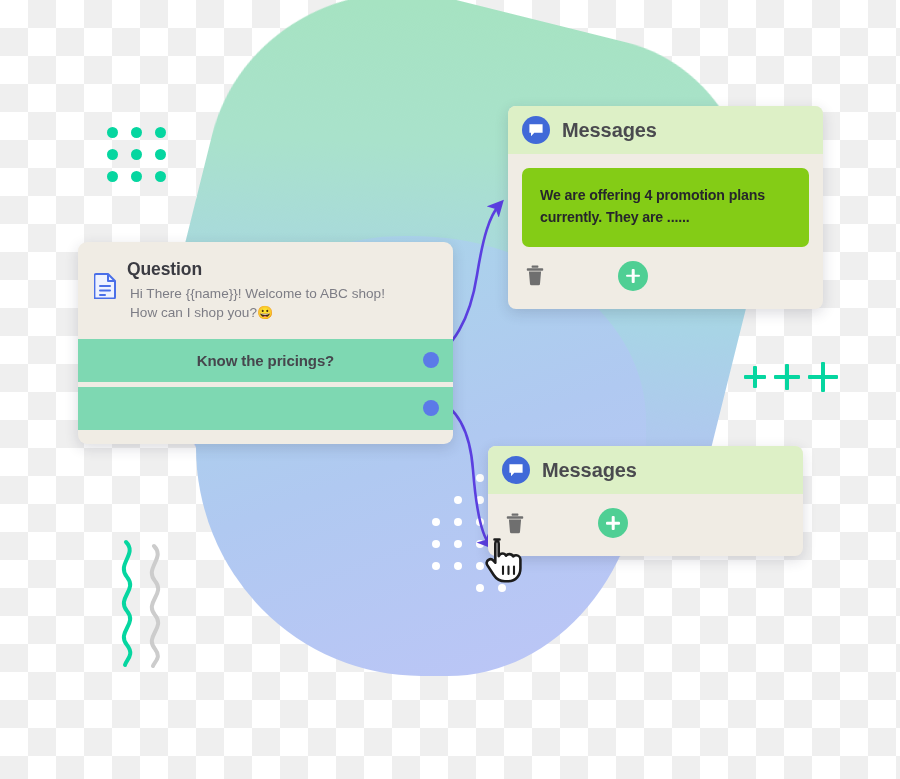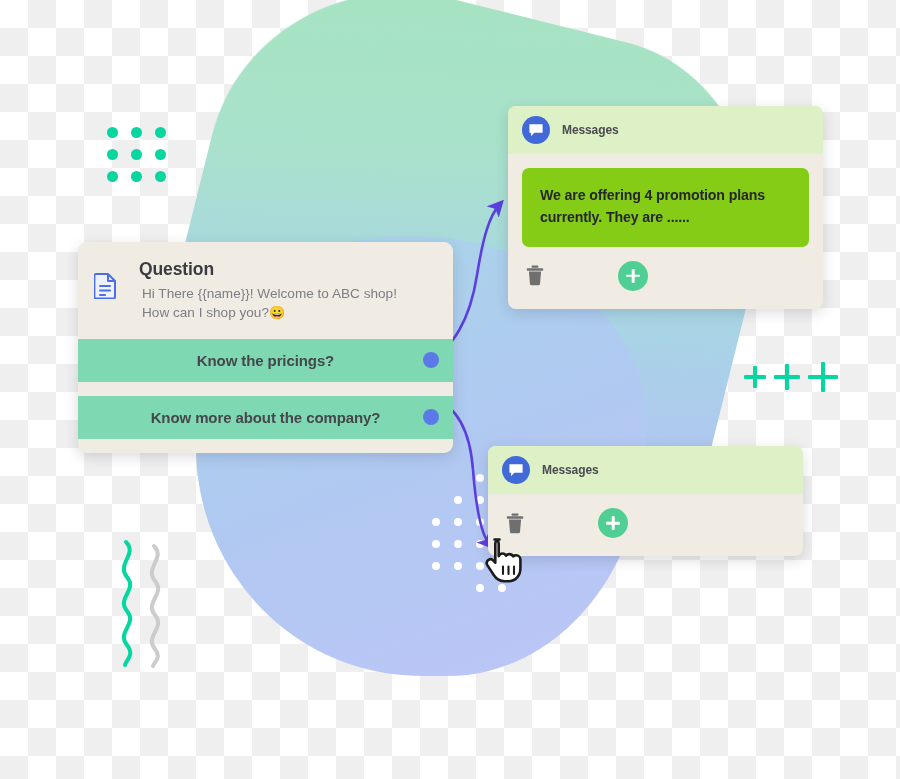--- a/index.html
+++ b/index.html
@@ -120,21 +120,21 @@
     top: 242px;
     width: 375px;
     background: #f0ece4;
     border-radius: 9px;
     box-shadow: 0 4px 14px rgba(40,40,60,0.16);
     padding: 14px 0 14px 0;
   }
   .q-head {
     display: flex;
     align-items: flex-start;
-    gap: 22px;
+    gap: 10px;
     padding: 2px 18px 0 16px;
   }
   .q-doc-icon { flex: 0 0 auto; margin-top: 14px; }
   .q-textwrap { flex: 1 1 auto; }
   .q-title {
     font-size: 17.5px;
     font-weight: bold;
     color: #3b3b42;
     letter-spacing: -0.1px;
     margin: 0 0 1px 0;
@@ -145,21 +145,21 @@
     color: #7d7d85;
     line-height: 1.42;
     margin: 3px;
   }
   .q-emoji { font-size: 13px; }
 
   .opt-list { margin-top: 13px; }
   .opt {
     position: relative;
     height: 43px;
-    margin: 0 0 14px 0;
+    margin: 0 0 5px 0;
     display: flex;
     align-items: center;
     justify-content: center;
   }
   .opt:last-child { margin-bottom: 0; }
   .opt.green { background: #7ed8b2; }
   .opt.grey  { background: #d4d4d4; }
   .opt-label {
     font-size: 15px;
     color: #46464d;
@@ -200,21 +200,21 @@
   .msg-avatar {
     width: 28px; height: 28px;
     border-radius: 50%;
     background: #4169d8;
     display: flex;
     align-items: center;
     justify-content: center;
     flex: 0 0 auto;
   }
   .msg-title {
-    font-size: 12px;
+    font-size: 20px;
     font-weight: bold;
     color: #4a4a4f;
     letter-spacing: -0.1px;
   }
 
   .msg-body { padding: 14px 14px 0 14px; }
   .msg-bubble {
     background: #84cc16;
     border-radius: 7px;
     padding: 16px 18px 18px 18px;
@@ -342,21 +342,20 @@
         </p>
       </div>
     </div>
 
     <div class="opt-list">
       <div class="opt green">
         <span class="opt-label">Know the pricings?</span>
         <span class="opt-dot"></span>
       </div>
       <div class="opt green">
-        <span class="opt-label">Know more about the company?</span>
         <span class="opt-dot"></span>
       </div>
     </div>
   </div>
 
   <div class="msg-card top">
     <div class="msg-head">
       <span class="msg-avatar">
         <svg width="16" height="15" viewBox="0 0 16 15">
           <path d="M1.4 1.2 h13.2 v8.6 h-8.3 l-3.3 3.4 v-3.4 h-1.6 z" fill="#ffffff"></path>

